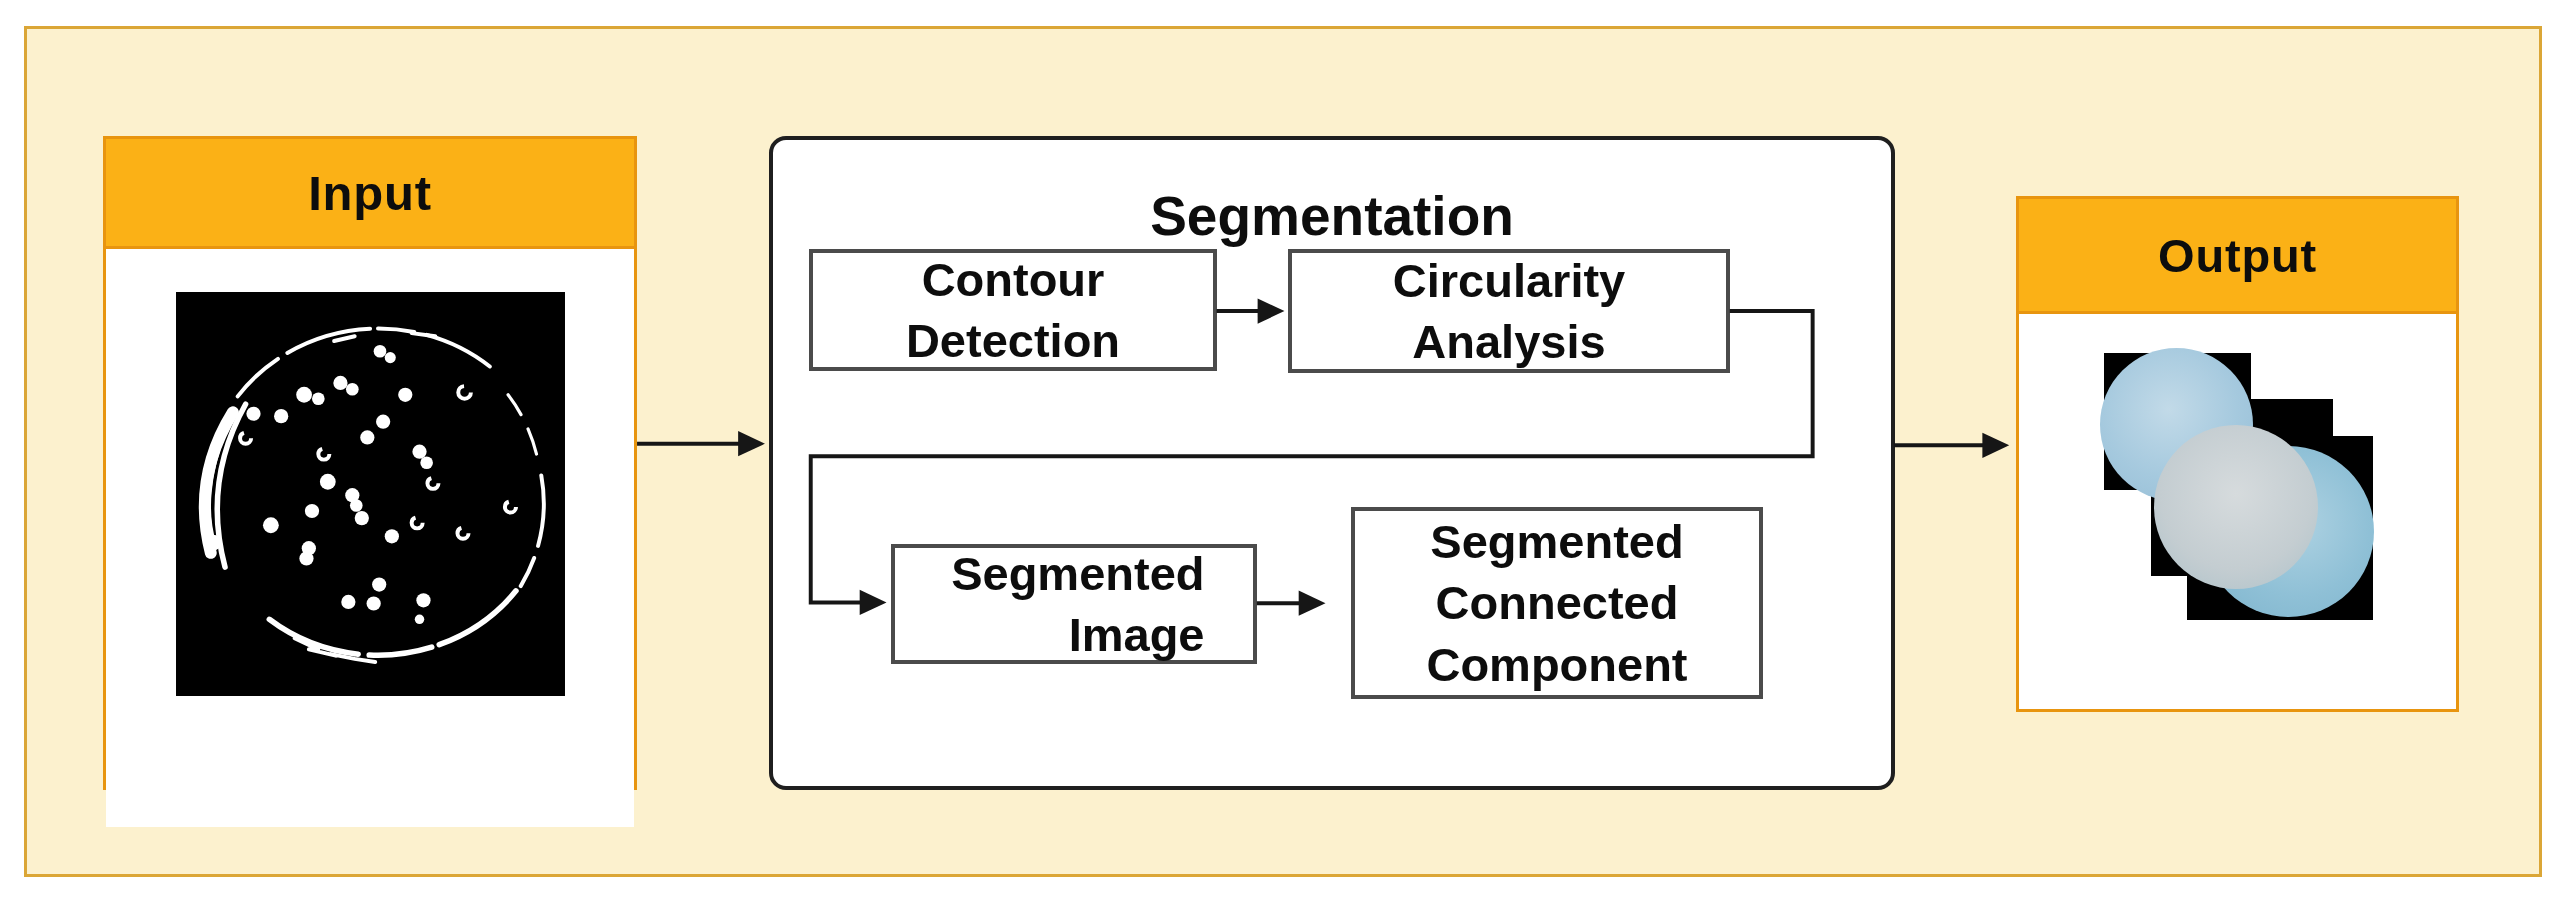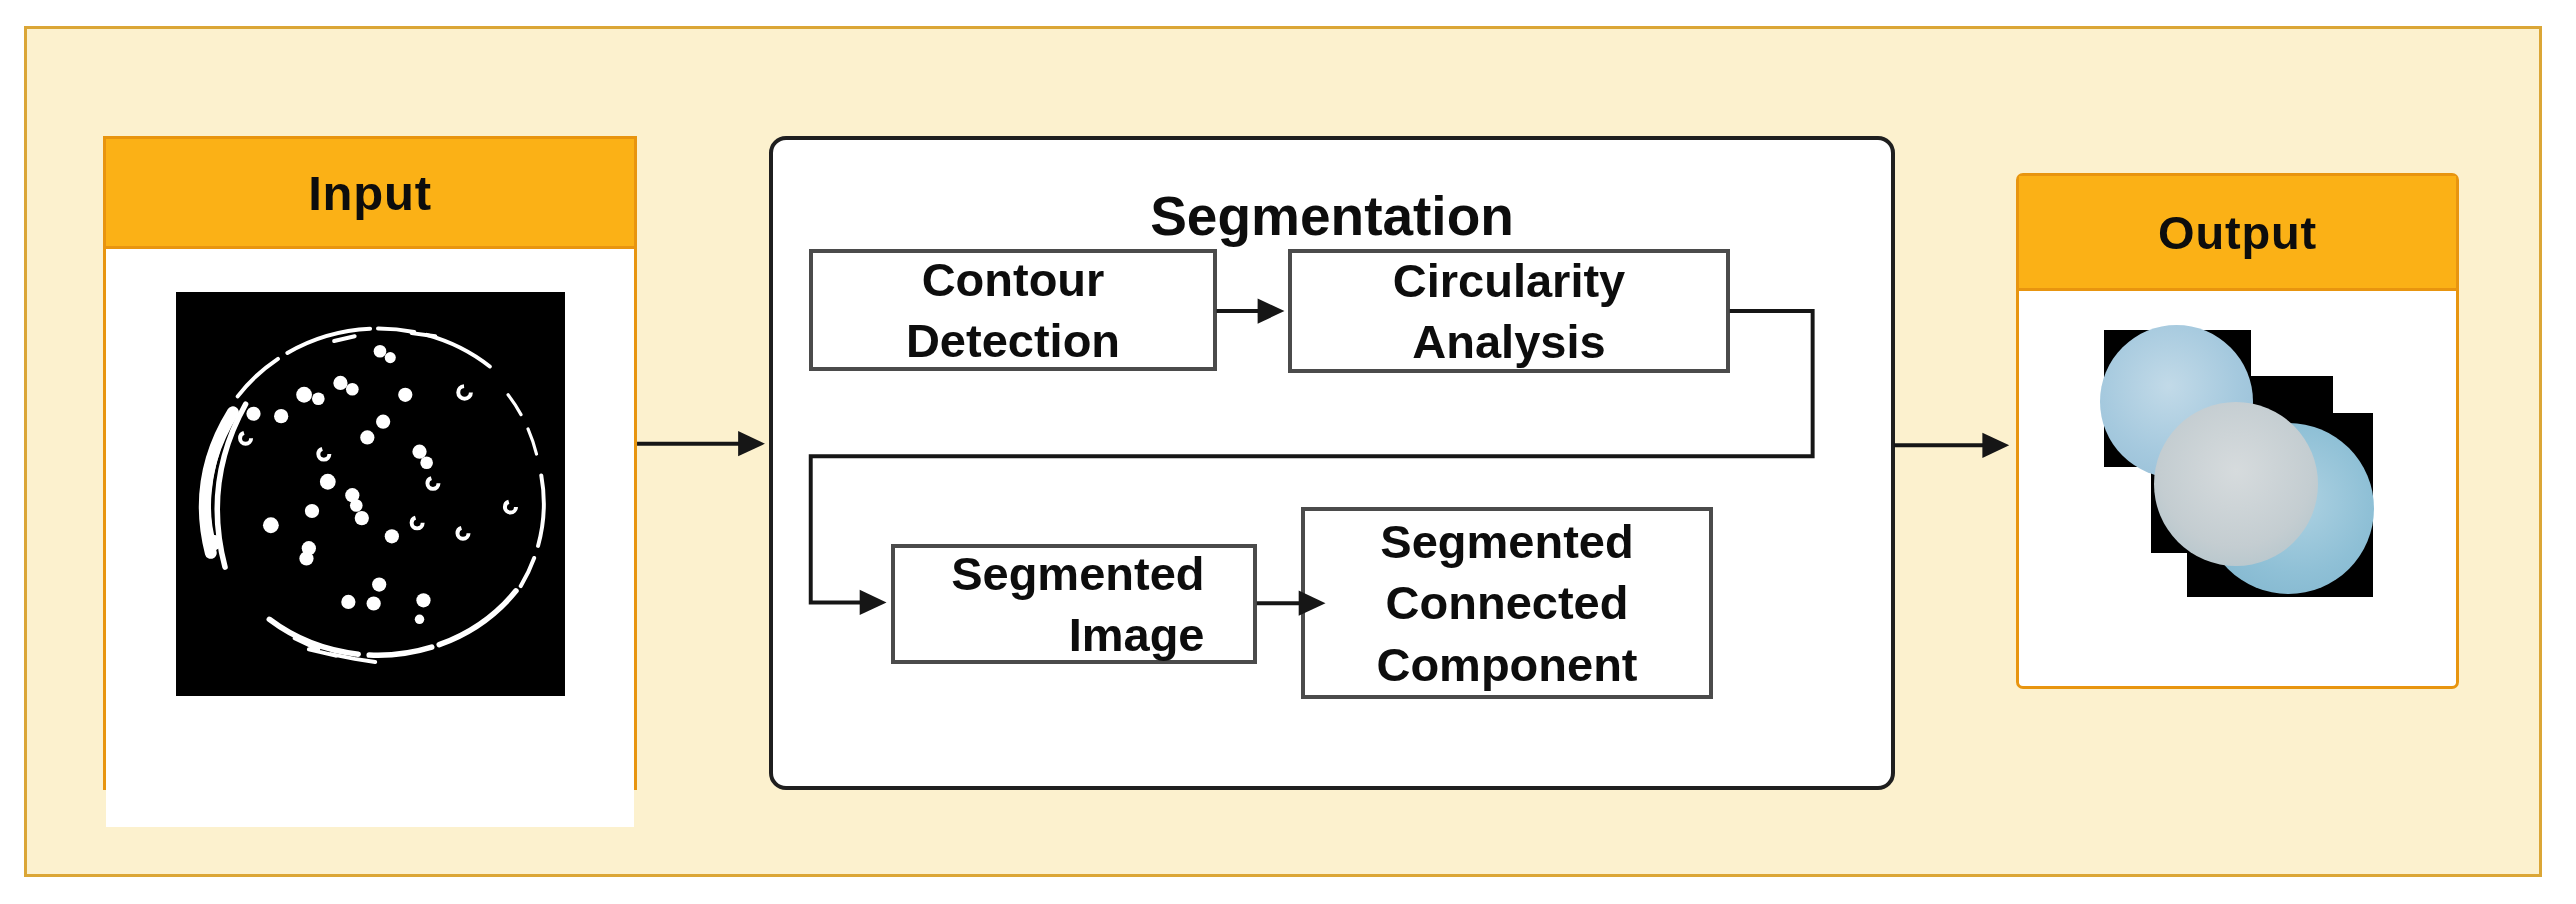--- a/index.html
+++ b/index.html
@@ -28,28 +28,28 @@
   .seg-panel{position:absolute; left:769px; top:136px; width:1126px; height:654px;
          background:#ffffff; border:4px solid var(--panel-border); border-radius:17px;}
   .seg-title{position:absolute; left:0; top:44px; width:100%; text-align:center;
          font-size:55px; font-weight:800; color:var(--text);}
   .pbox{position:absolute; background:#ffffff; border:4px solid var(--box-border);
          display:flex; align-items:center; justify-content:center; text-align:center;
          font-size:47px; font-weight:700; color:var(--text); line-height:1.3;}
   .pbox-contour{left:36px; top:109px; width:408px; height:122px;}
   .pbox-circularity{left:515px; top:109px; width:442px; height:124px;}
   .pbox-segimage{left:118px; top:404px; width:366px; height:120px;}
-  .pbox-scc{left:528px; top:367px; width:412px; height:192px;text-align:center;}
+  .pbox-scc{left:578px; top:367px; width:412px; height:192px;text-align:center;}
   .pbox span{display:block;}
   .pbox-contour span{max-width:261px;}
   .pbox-circularity span{max-width:292px;}
   .pbox-segimage span{max-width:261px;text-align:right;}
   .pbox-scc span{max-width:284px;}
   
-  .output-card{left:2016px; top:173px; width:443px; height:516px;border-radius:7px;}
+  .output-card{left:2016px; top:196px; width:443px; height:516px;}
   .output-card .card-header{height:115px; font-size:47px;}
   .output-card .card-body{height:392px;}
   .tile{position:absolute; background:#000000;}
   .blob{position:absolute; border-radius:50%;}
   .tile-1{left:85px; top:39px; width:147px; height:137px;}
   .tile-2{left:132px; top:85px; width:182px; height:177px;}
   .tile-3{left:168px; top:122px; width:186px; height:184px;}
   .blob-3{left:184px; top:132px; width:171px; height:171px;
           background:radial-gradient(circle at 55% 45%, #aed2e2 0%, var(--circle3) 55%, #7db3cc 100%);}
   .blob-1{left:81px; top:34px; width:153px; height:153px;

